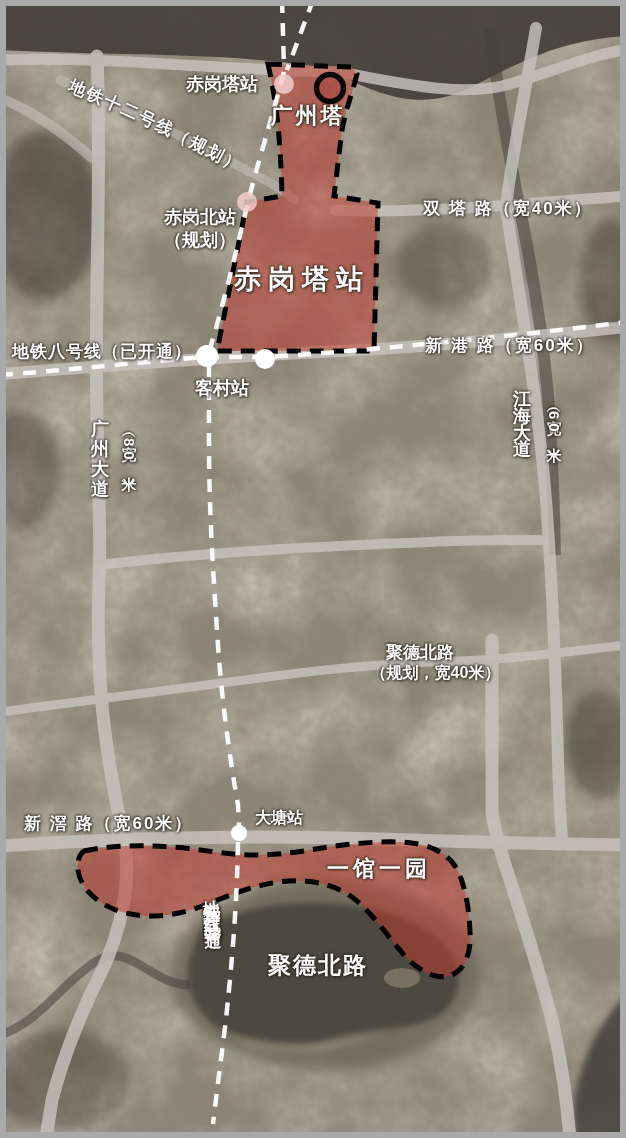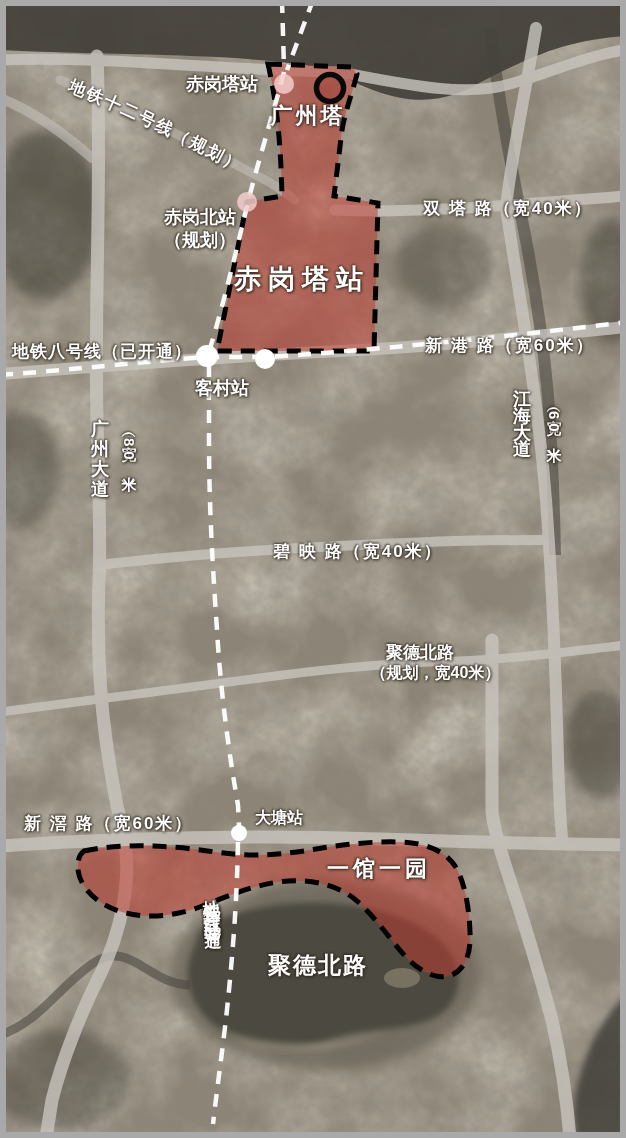--- a/index.html
+++ b/index.html
@@ -135,21 +135,20 @@
 <div class="lbl" style="left:12px;top:340px;font-size:17px;letter-spacing:1px;">地铁八号线（已开通）</div>
 
 <div class="lbl center" style="left:178px;top:376px;font-size:18px;margin-left:44px;">客村站</div>
 
 <div class="lbl vert" style="left:88px;top:404px;font-size:18px;letter-spacing:20px;">广州大道</div>
 <div class="lbl vert" style="left:119px;top:428px;font-size:15px;letter-spacing:5px;">（宽80米）</div>
 
 <div class="lbl vert" style="left:510px;top:376px;font-size:18px;letter-spacing:16px;">江海大道</div>
 <div class="lbl vert" style="left:544px;top:403px;font-size:15px;letter-spacing:4px;">（宽60米）</div>
 
-<div class="lbl center" style="left:358px;top:540px;font-size:17px;letter-spacing:2px;">碧 映 路（宽40米）</div>
 
 <div class="lbl center" style="left:420px;top:643px;font-size:17px;line-height:20px;">
   <div>聚德北路</div>
   <div style="font-size:16px;margin-left:31px;">（规划，宽40米）</div>
 </div>
 
 <div class="lbl" style="left:24px;top:812px;font-size:17px;letter-spacing:2px;">新 滘 路（宽60米）</div>
 
 <div class="lbl" style="left:255px;top:808px;font-size:16px;">大塘站</div>
 

